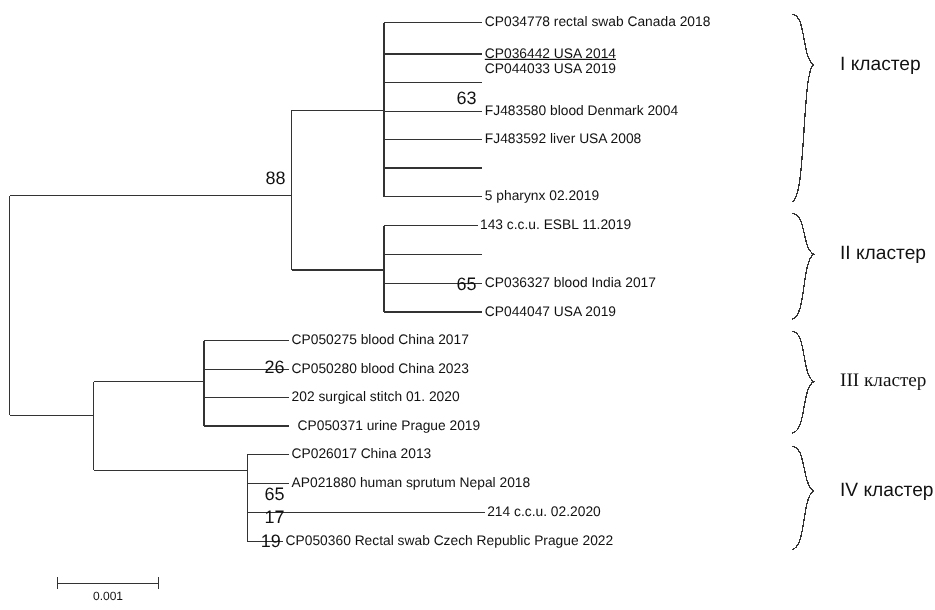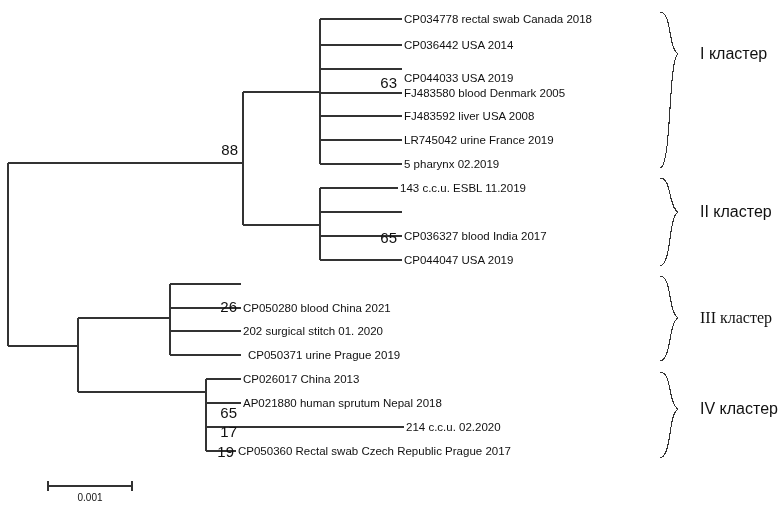--- a/index.html
+++ b/index.html
@@ -116,36 +116,36 @@
         <path d="M660,178 C672,178 668,206 678,212 C668,218 672,264 660,266"></path>
 
         <path d="M660,276 C672,276 668,312 678,318 C668,324 672,359 660,361"></path>
 
         <path d="M660,372 C672,372 668,403 678,409 C668,415 672,456 660,458"></path>
       </g>
     </g>
   </svg>
 
   <div class="leaf-label" style="left:404px; top:19px;">CP034778 rectal swab Canada 2018</div>
-  <div class="leaf-label" style="left:404px; top:45px;">CP036442 USA 2014</div>
-  <div class="leaf-label" style="left:404px; top:78px;">CP044033 USA 2019</div>
-  <div class="leaf-label" style="left:404px; top:93px;">FJ483580 blood Denmark 2005</div>
+  <div class="leaf-label" style="left:404px; top:45px;text-decoration:underline;">CP036442 USA 2014</div>
+  <div class="leaf-label" style="left:404px; top:58px;">CP044033 USA 2019</div>
+  <div class="leaf-label" style="left:404px; top:93px;">FJ483580 blood Denmark 2004</div>
   <div class="leaf-label" style="left:404px; top:116px;">FJ483592 liver USA 2008</div>
-  <div class="leaf-label" style="left:404px; top:140px;">LR745042 urine France 2019</div>
   <div class="leaf-label" style="left:404px; top:164px;">5 pharynx 02.2019</div>
   <div class="leaf-label" style="left:400px; top:188px;">143 c.c.u. ESBL 11.2019</div>
   <div class="leaf-label" style="left:404px; top:236px;">CP036327 blood India 2017</div>
   <div class="leaf-label" style="left:404px; top:260px;">CP044047 USA 2019</div>
-  <div class="leaf-label" style="left:243px; top:308px;">CP050280 blood China 2021</div>
+  <div class="leaf-label" style="left:243px; top:284px;">CP050275 blood China 2017</div>
+  <div class="leaf-label" style="left:243px; top:308px;">CP050280 blood China 2023</div>
   <div class="leaf-label" style="left:243px; top:331px;">202 surgical stitch 01. 2020</div>
   <div class="leaf-label" style="left:248px; top:355px;">CP050371 urine Prague 2019</div>
   <div class="leaf-label" style="left:243px; top:379px;">CP026017 China 2013</div>
   <div class="leaf-label" style="left:243px; top:403px;">AP021880 human sprutum Nepal 2018</div>
   <div class="leaf-label" style="left:406px; top:427px;">214 c.c.u. 02.2020</div>
-  <div class="leaf-label" style="left:238px; top:451px;">CP050360 Rectal swab Czech Republic Prague 2017</div>
+  <div class="leaf-label" style="left:238px; top:451px;">CP050360 Rectal swab Czech Republic Prague 2022</div>
 
   <div class="boot-label" style="left:397px; top:82px;">63</div>
   <div class="boot-label" style="left:238px; top:149px;">88</div>
   <div class="boot-label" style="left:397px; top:237px;">65</div>
   <div class="boot-label" style="left:237px; top:306px;">26</div>
   <div class="boot-label" style="left:237px; top:412px;">65</div>
   <div class="boot-label" style="left:237px; top:431px;">17</div>
   <div class="boot-label" style="left:234px; top:451px;">19</div>
 
   <div class="cluster-label" style="left:700px; top:54px;">I кластер</div>

